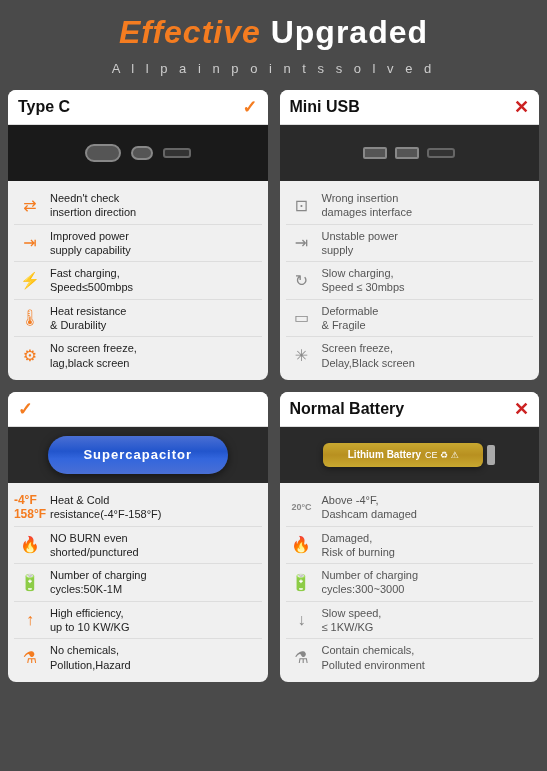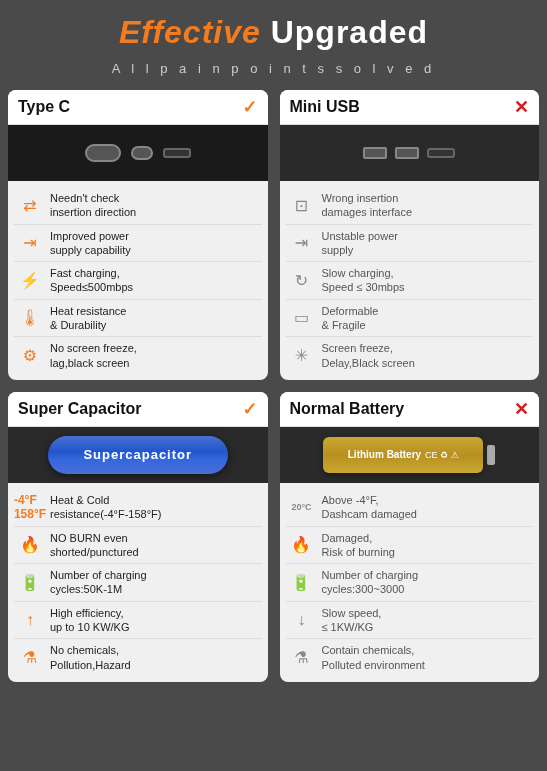--- a/index.html
+++ b/index.html
@@ -127,21 +127,21 @@
       font-size: 13px;
       font-weight: 700;
       letter-spacing: 1px;
       box-shadow: 0 2px 8px #0008;
     }
     .battery-image {
       background: #2a2a2a;
     }
     .battery-body {
       width: 160px;
-      height: 36px;
+      height: 24px;
       background: linear-gradient(180deg, #c8a830 0%, #b89020 50%, #c8a830 100%);
       border-radius: 6px;
       display: flex;
       align-items: center;
       justify-content: center;
       position: relative;
       box-shadow: 0 2px 6px #0006;
     }
     .battery-label {
       font-size: 10px;
@@ -262,21 +262,20 @@
       </div>
       <div class="feature-item">
         <div class="feature-icon gray">✳</div>
         <div class="feature-text light">Screen freeze,<br>Delay,Black screen</div>
       </div>
     </div>
   </div>
 
   <div class="card">
     <div class="card-header">
-      <span class="card-title">Super Capacitor</span>
       <span class="card-badge badge-check">✓</span>
     </div>
     <div class="card-image capacitor-image">
       <div class="capacitor-body">
         <span>Supercapacitor</span>
       </div>
     </div>
     <div class="features-list">
       <div class="feature-item">
         <div class="feature-icon orange" style="font-size:12px;color:#f47c20;font-weight:700;">-4°F<br>158°F</div>

